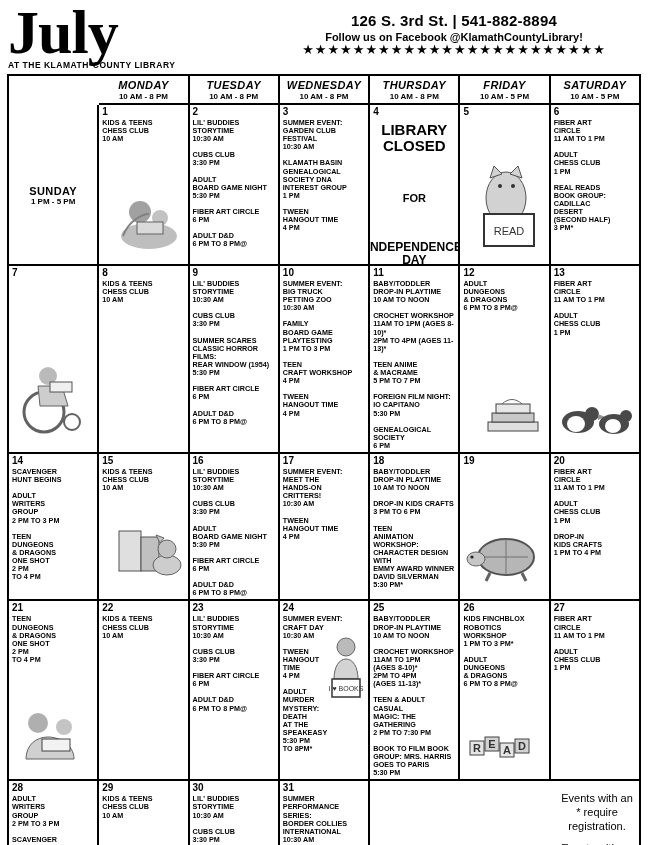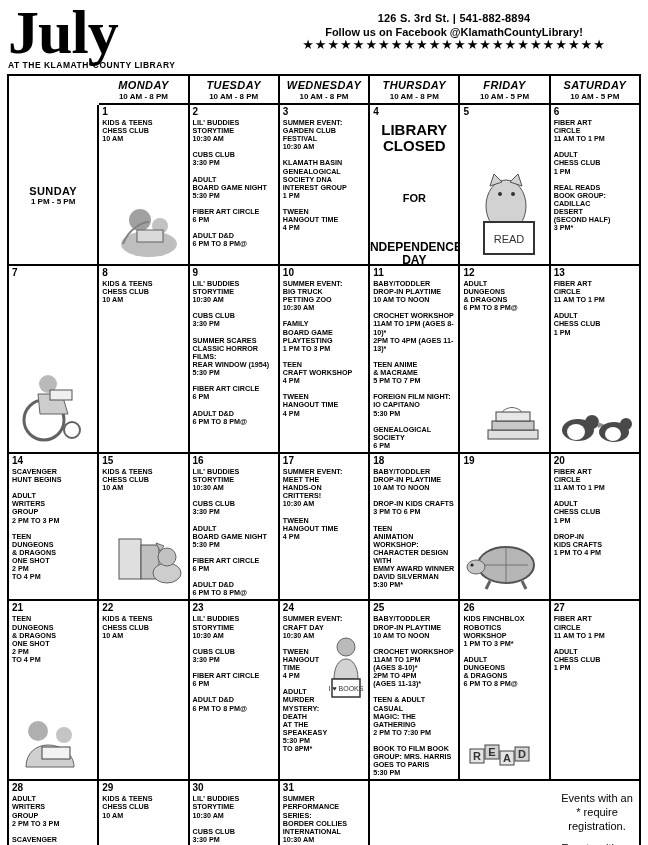--- a/index.html
+++ b/index.html
@@ -6,21 +6,21 @@
   body{width:648px;height:845px;font-family:"Liberation Sans",sans-serif;color:#000;}
   .page{position:relative;width:648px;height:845px;overflow:hidden;}
 
   
   .header{display:flex;align-items:flex-start;padding:6px 8px 2px 8px;}
   .hdr-left{width:260px;}
   .month{font-family:"Liberation Serif",serif;font-weight:bold;font-size:62px;line-height:52px;letter-spacing:-1px;margin:0;}
   .subline{display:flex;align-items:center;gap:4px;font-size:10.5px;font-weight:bold;margin-top:2px;}
   .subline .sm{font-size:8.5px;letter-spacing:.5px;}
   .hdr-right{flex:1;text-align:center;padding-top:6px;}
-  .hdr-phone{font-size:11px;font-weight:bold;letter-spacing:.2px;}
+  .hdr-phone{font-size:15px;font-weight:bold;letter-spacing:.2px;}
   .hdr-url{font-size:16px;font-weight:bold;margin-top:1px;}
   .hdr-fb{font-size:11px;font-weight:bold;margin-top:2px;}
   .starline{font-size:13px;letter-spacing:1px;line-height:12px;margin-top:1px;}
 
   
   .grid{display:grid;grid-template-columns:repeat(7,1fr);border-left:2px solid #000;border-top:2px solid #000;width:632px;margin:2px auto 0 auto;}
   .dow{border-right:2px solid #000;border-bottom:2px solid #000;text-align:center;padding:3px 0 2px 0;}
   .dow .name{font-size:11px;font-weight:bold;letter-spacing:.4px;font-style:italic;}
   .dow .hrs{font-size:8px;font-weight:bold;margin-top:1px;}
   .dow.empty{border-right:none;border-bottom:none;border-top:none;border-left:none;}
@@ -30,21 +30,21 @@
   .sun-label{text-align:center;margin-top:20px;}
   .sun-label .nm{font-size:11px;font-weight:bold;letter-spacing:.4px;}
   .sun-label .hrs{font-size:8px;font-weight:bold;}
   .closed{display:flex;flex-direction:column;align-items:center;justify-content:center;height:100%;text-align:center;font-weight:bold;gap:36px;}
   .closed .l1{font-size:15px;line-height:16px;}
   .closed .l2{font-size:11px;line-height:13px;margin-top:2px;}
   .closed .l3{font-size:12px;line-height:13px;}
   .closes{font-size:14px;font-weight:bold;text-align:center;line-height:15px;margin-top:6px;}
 
   
-  .art{position:absolute;bottom:6px;right:3px;opacity:.92;}
+  .art{position:absolute;bottom:14px;right:3px;opacity:.92;}
   .art svg{display:block;}
   .qrbox{width:185px;display:flex;align-items:center;justify-content:center;padding-top:8px;}
   .notes{flex:1;text-align:center;padding:10px 6px 0 6px;font-size:11px;line-height:14px;}
   .notes p{margin:0 0 8px 0;}
   .sun-cell{border-right:2px solid #000;border-bottom:2px solid #000;}
 </style>
 </head>
 <body>
 
 <div class="page">

